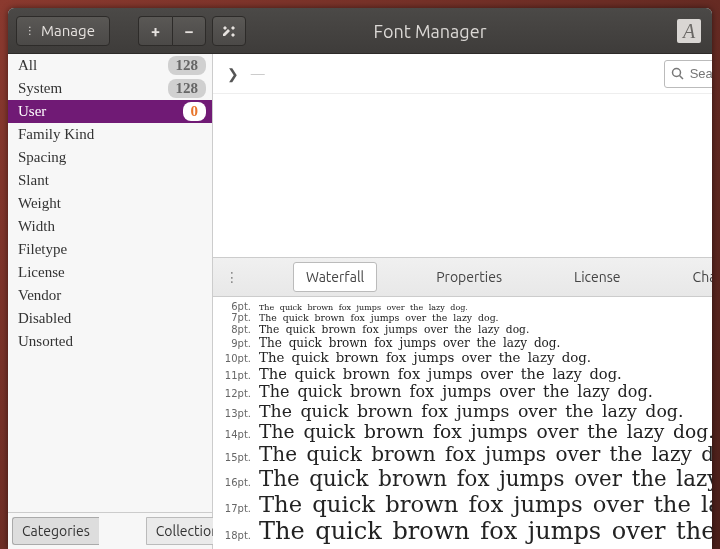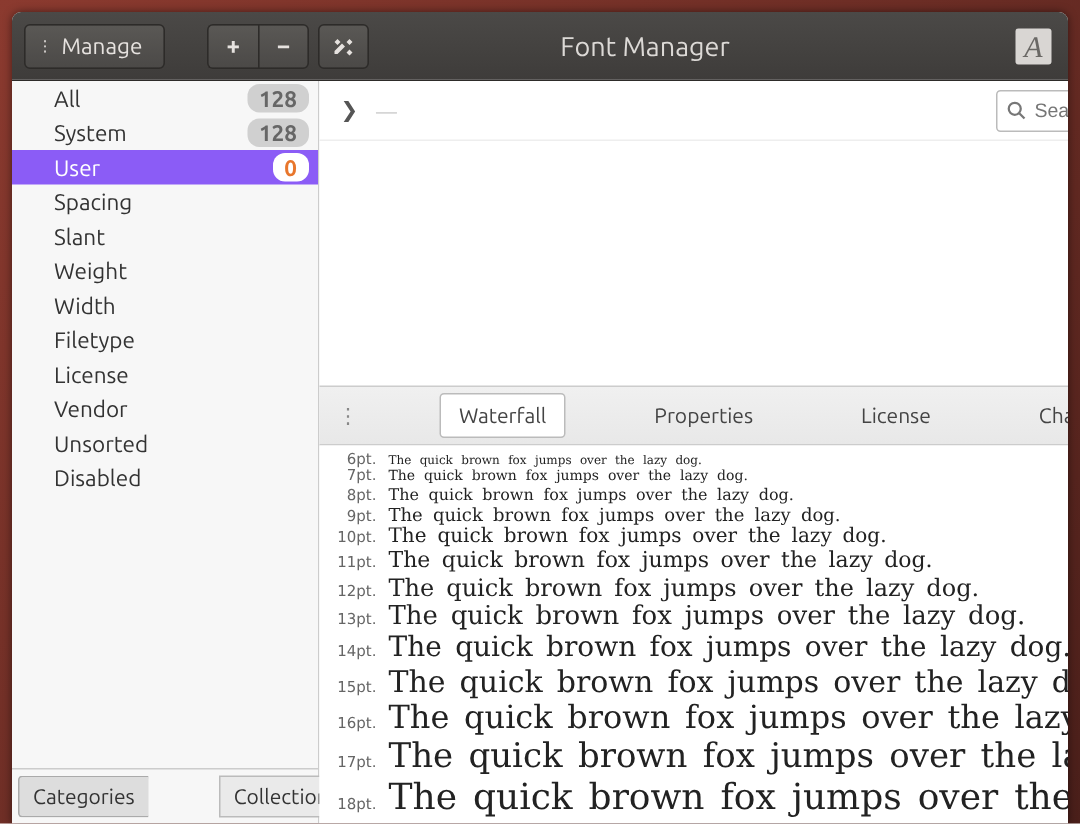--- a/index.html
+++ b/index.html
@@ -63,27 +63,28 @@
     border-right: 1px solid #ccc;
     display: flex;
     flex-direction: column;
   }
   .catlist { flex: 1; overflow: auto; }
   .catlist-row {
     height: 23px;
     display: flex;
     align-items: center;
     justify-content: space-between;
-    padding: 0 6px 0 28px;
+    padding: 0 6px 0 10px;
     color: #333;
     cursor: pointer;
     font-size: 15px;
+    font-family: Liberation Serif, serif;
   }
   .catlist-row.selected {
-    background: #8b5cf6;
+    background: #701a75;
     color: #fff;
   }
   .badge {
     background: #d0d0d0;
     color: #666;
     border-radius: 8px;
     font-size: 15px;
     padding: 1px 8px;
     font-weight: bold;
   }
@@ -217,20 +218,23 @@
           </div>
           <div class="catlist-row">
             <span>System</span>
             <span class="badge">128</span>
           </div>
           <div class="catlist-row selected">
             <span>User</span>
             <span class="badge">0</span>
           </div>
           <div class="catlist-row">
+            <span>Family Kind</span>
+          </div>
+          <div class="catlist-row">
             <span>Spacing</span>
           </div>
           <div class="catlist-row">
             <span>Slant</span>
           </div>
           <div class="catlist-row">
             <span>Weight</span>
           </div>
           <div class="catlist-row">
             <span>Width</span>
@@ -238,24 +242,24 @@
           <div class="catlist-row">
             <span>Filetype</span>
           </div>
           <div class="catlist-row">
             <span>License</span>
           </div>
           <div class="catlist-row">
             <span>Vendor</span>
           </div>
           <div class="catlist-row">
+            <span>Disabled</span>
+          </div>
+          <div class="catlist-row">
             <span>Unsorted</span>
-          </div>
-          <div class="catlist-row">
-            <span>Disabled</span>
           </div>
         </div>
       <div class="sb-tabs">
         <div class="sb-tab active">Categories</div>
         <div class="sb-tab">Collections</div>
       </div>
     </div>
 
     <div class="main">
       <div class="toolbar2">

